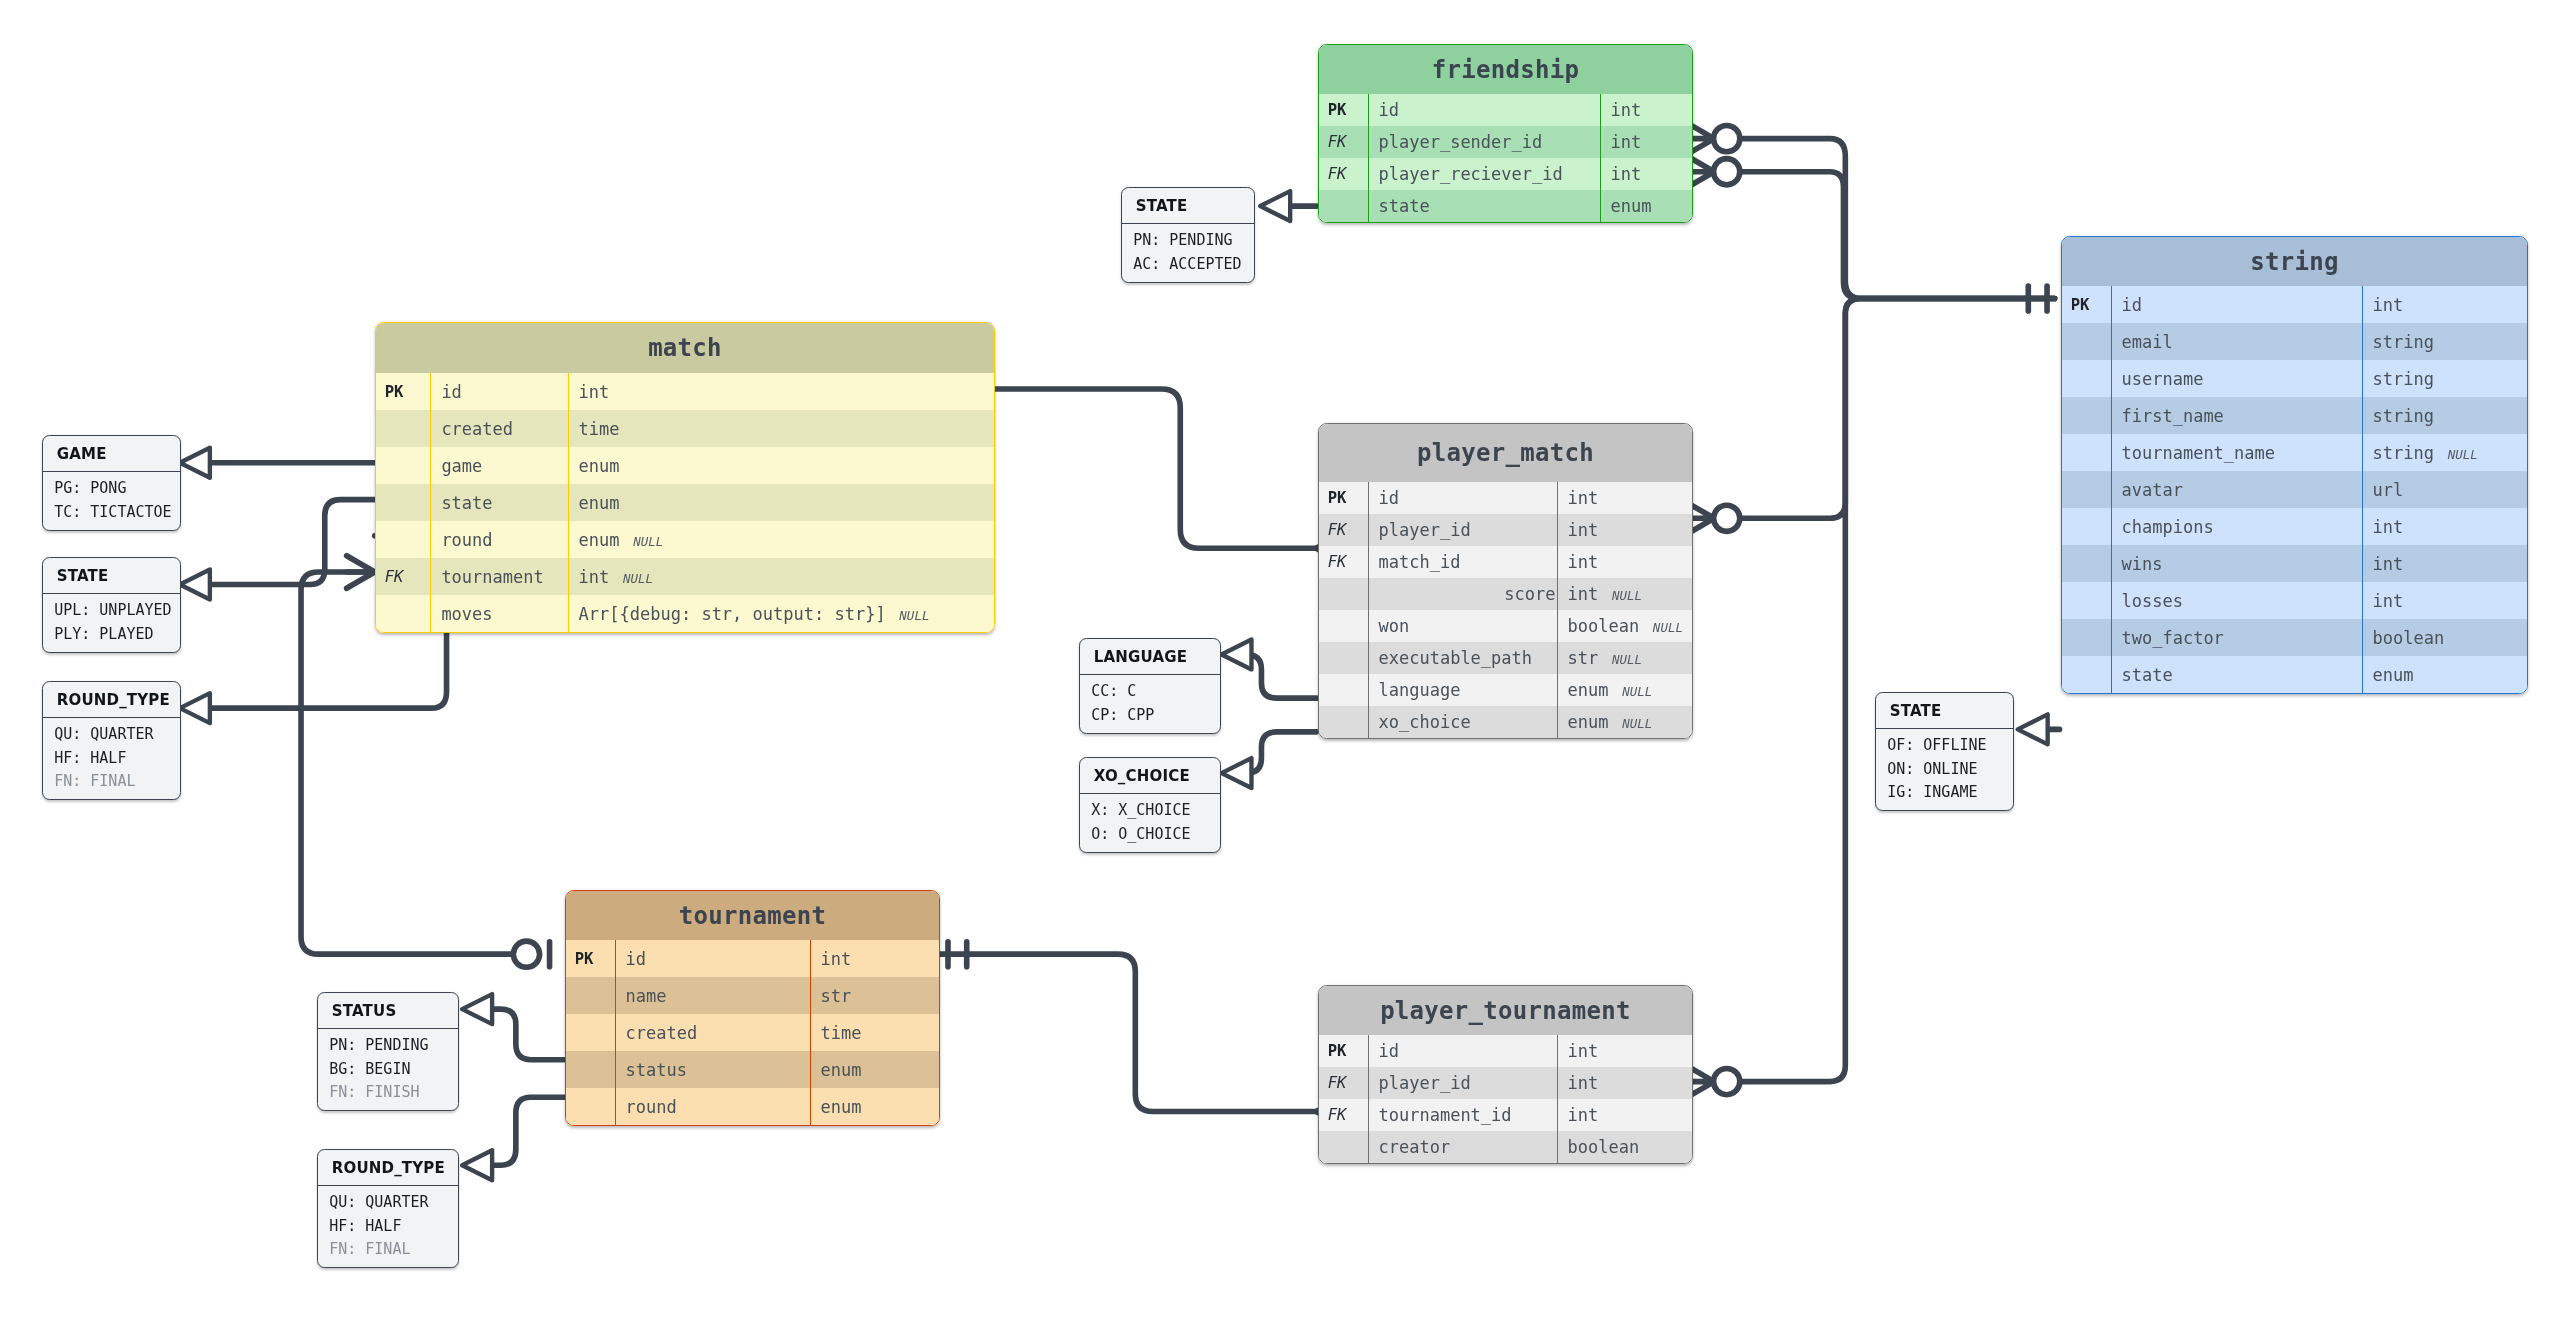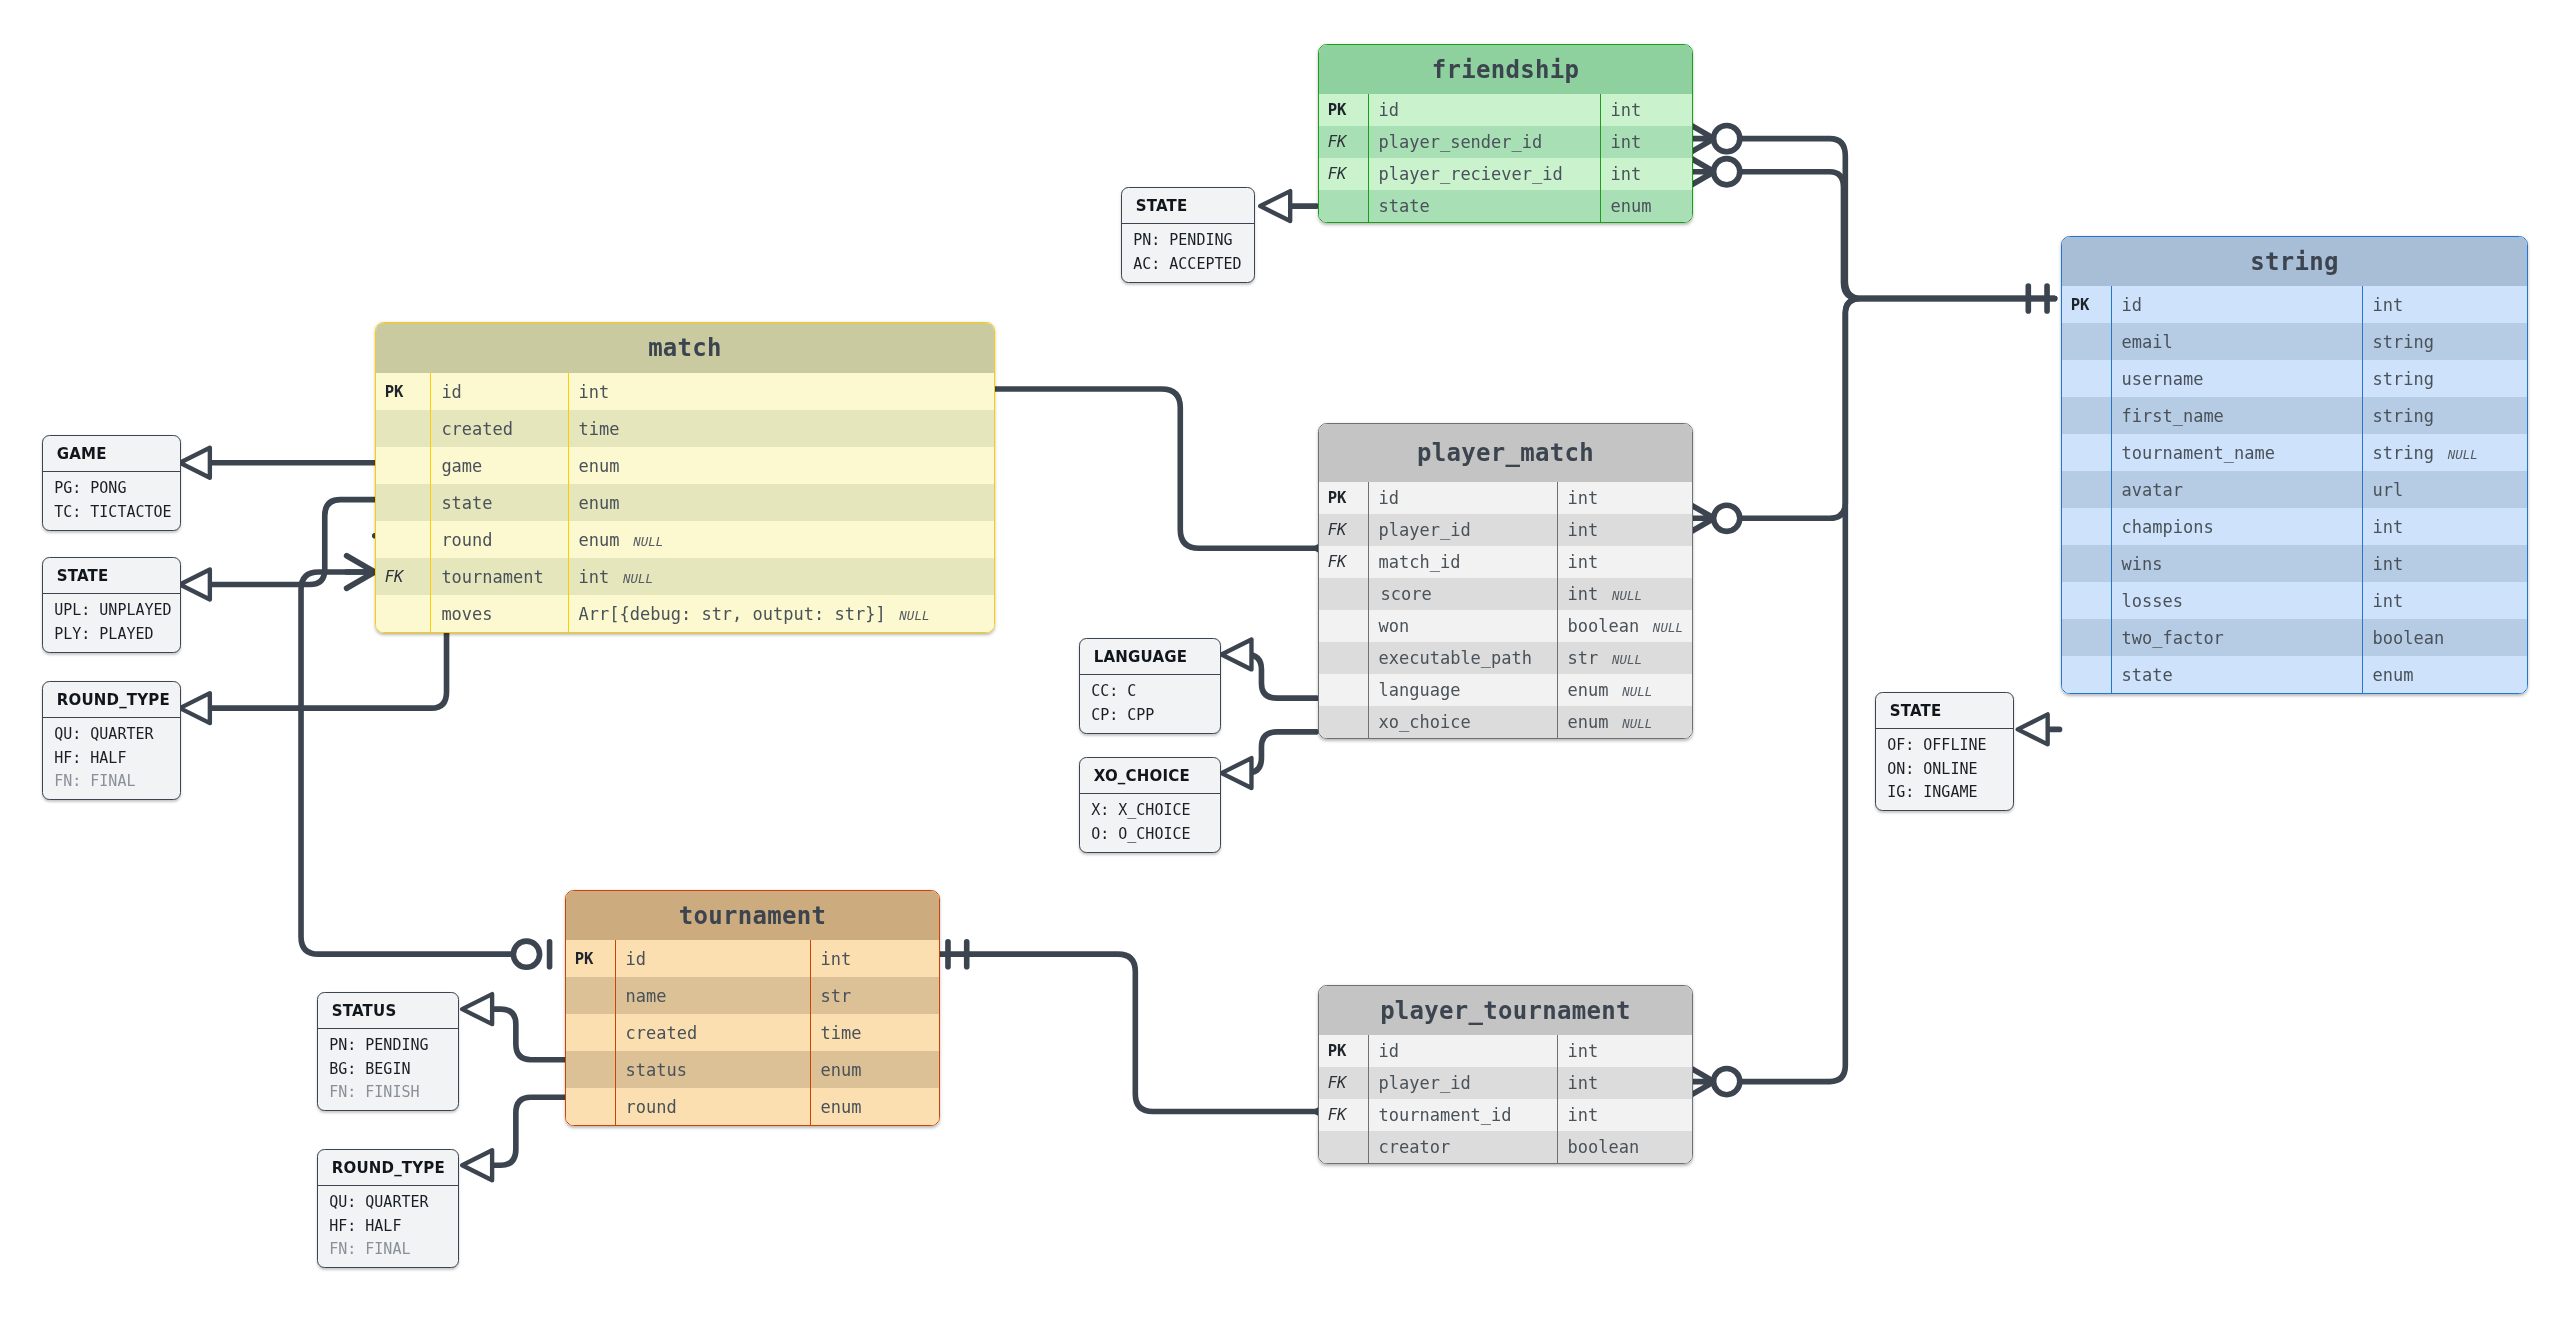--- a/index.html
+++ b/index.html
@@ -344,21 +344,21 @@
               <td class="nm" style="padding-left: 10px;">player_id</td>
               <td class="ty" style="padding-left: 10px;"><span>int</span></td>
             </tr>
             <tr style="height: 32px;">
               <td class="key fk" style="padding-left: 8.7px;">FK</td>
               <td class="nm" style="padding-left: 10px;">match_id</td>
               <td class="ty" style="padding-left: 10px;"><span>int</span></td>
             </tr>
             <tr style="height: 32px;">
               <td class="key" style="padding-left: 8.7px;"></td>
-              <td class="nm" style="padding-left: 12px;">score</td>
+              <td class="nm" style="padding-left: 0; text-align: right;">score</td>
               <td class="ty" style="padding-left: 10px;"><span>int</span><i style="margin-left: 6.2px;"> NULL</i></td>
             </tr>
             <tr style="height: 32px;">
               <td class="key" style="padding-left: 8.7px;"></td>
               <td class="nm" style="padding-left: 10px;">won</td>
               <td class="ty" style="padding-left: 10px;"><span>boolean</span><i style="margin-left: 6.2px;"> NULL</i></td>
             </tr>
             <tr style="height: 32px;">
               <td class="key" style="padding-left: 8.7px;"></td>
               <td class="nm" style="padding-left: 10px;">executable_path</td>

